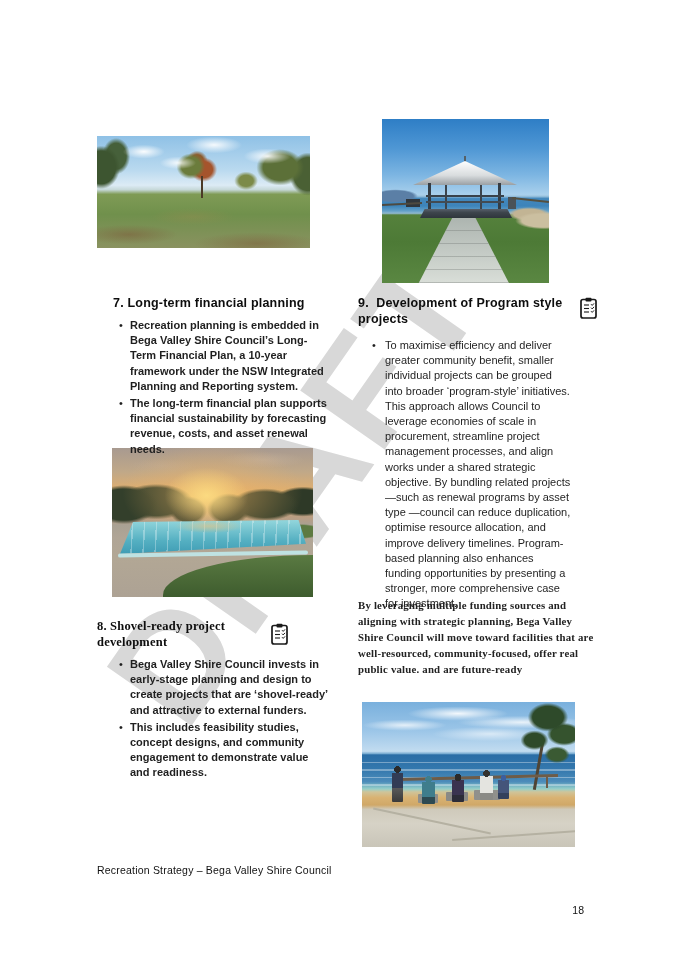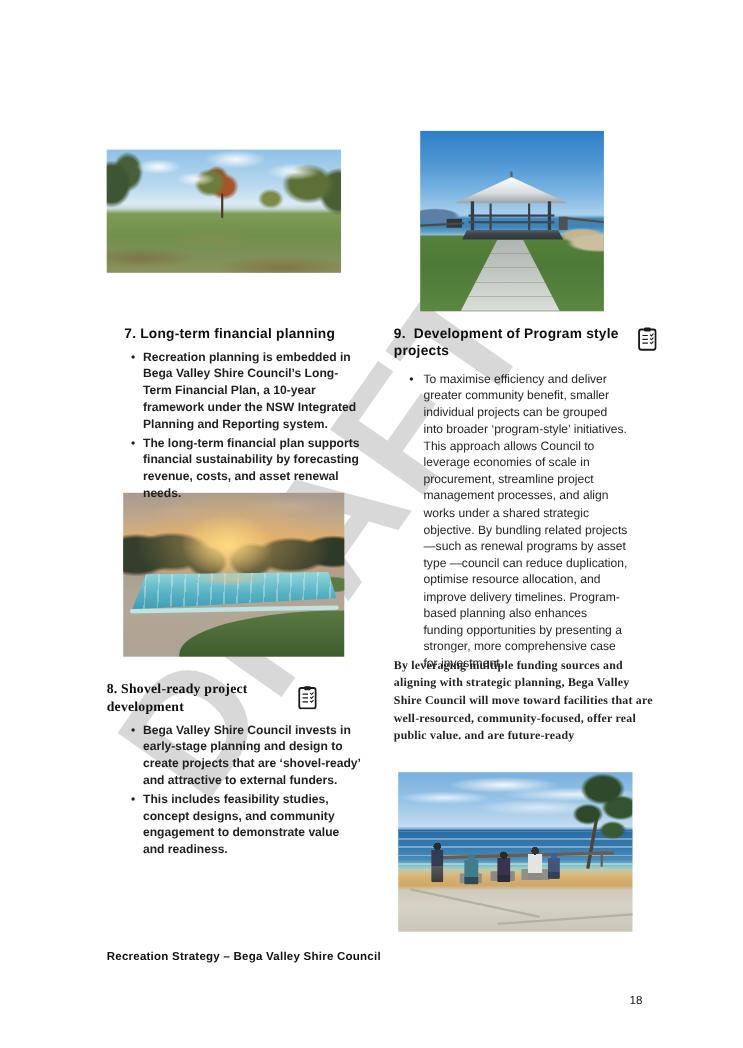--- a/index.html
+++ b/index.html
@@ -26,21 +26,21 @@
   #b9{left:358px;top:338px;}
   .bullet{display:flex;align-items:flex-start;}
   .dot{font-size:11px;line-height:15px;}
   #b7 .dot,#b8 .dot{width:11px;margin-left:22px;}
   #b9 .dot{width:13px;margin-left:14px;}
   .btxt{font-size:11px;line-height:15.2px;color:#1f1f1f;}
   #b7 .btxt,#b8 .btxt{width:198px;font-weight:bold;}
   #b9 .btxt{width:187px;}
   .closing{left:358px;top:597px;width:242px;font-weight:700;font-size:10.8px;
     line-height:16px;letter-spacing:.2px;color:#222;font-family:Liberation Serif, serif;}
-  .footer-left{left:97px;top:864px;font-weight:700;font-size:10.5px;letter-spacing:.2px;color:#111;}
+  .footer-left{left:97px;top:864px;font-weight:400;font-size:10.5px;letter-spacing:.2px;color:#111;}
   .footer-num{left:556px;top:864px;width:28px;text-align:right;font-size:10.5px;color:#111;margin-top:40px;}
   
   .photo{position:absolute;z-index:2;overflow:hidden;}
   .ph-el{position:absolute;}
   
   #park{left:97px;top:136px;width:213px;height:112px;
     background:
       radial-gradient(ellipse 30px 10px at 22% 14%, rgba(255,255,255,.95), rgba(255,255,255,0) 70%),
       radial-gradient(ellipse 40px 12px at 55% 8%, rgba(255,255,255,.9), rgba(255,255,255,0) 70%),
       radial-gradient(ellipse 34px 11px at 80% 18%, rgba(255,255,255,.9), rgba(255,255,255,0) 70%),

